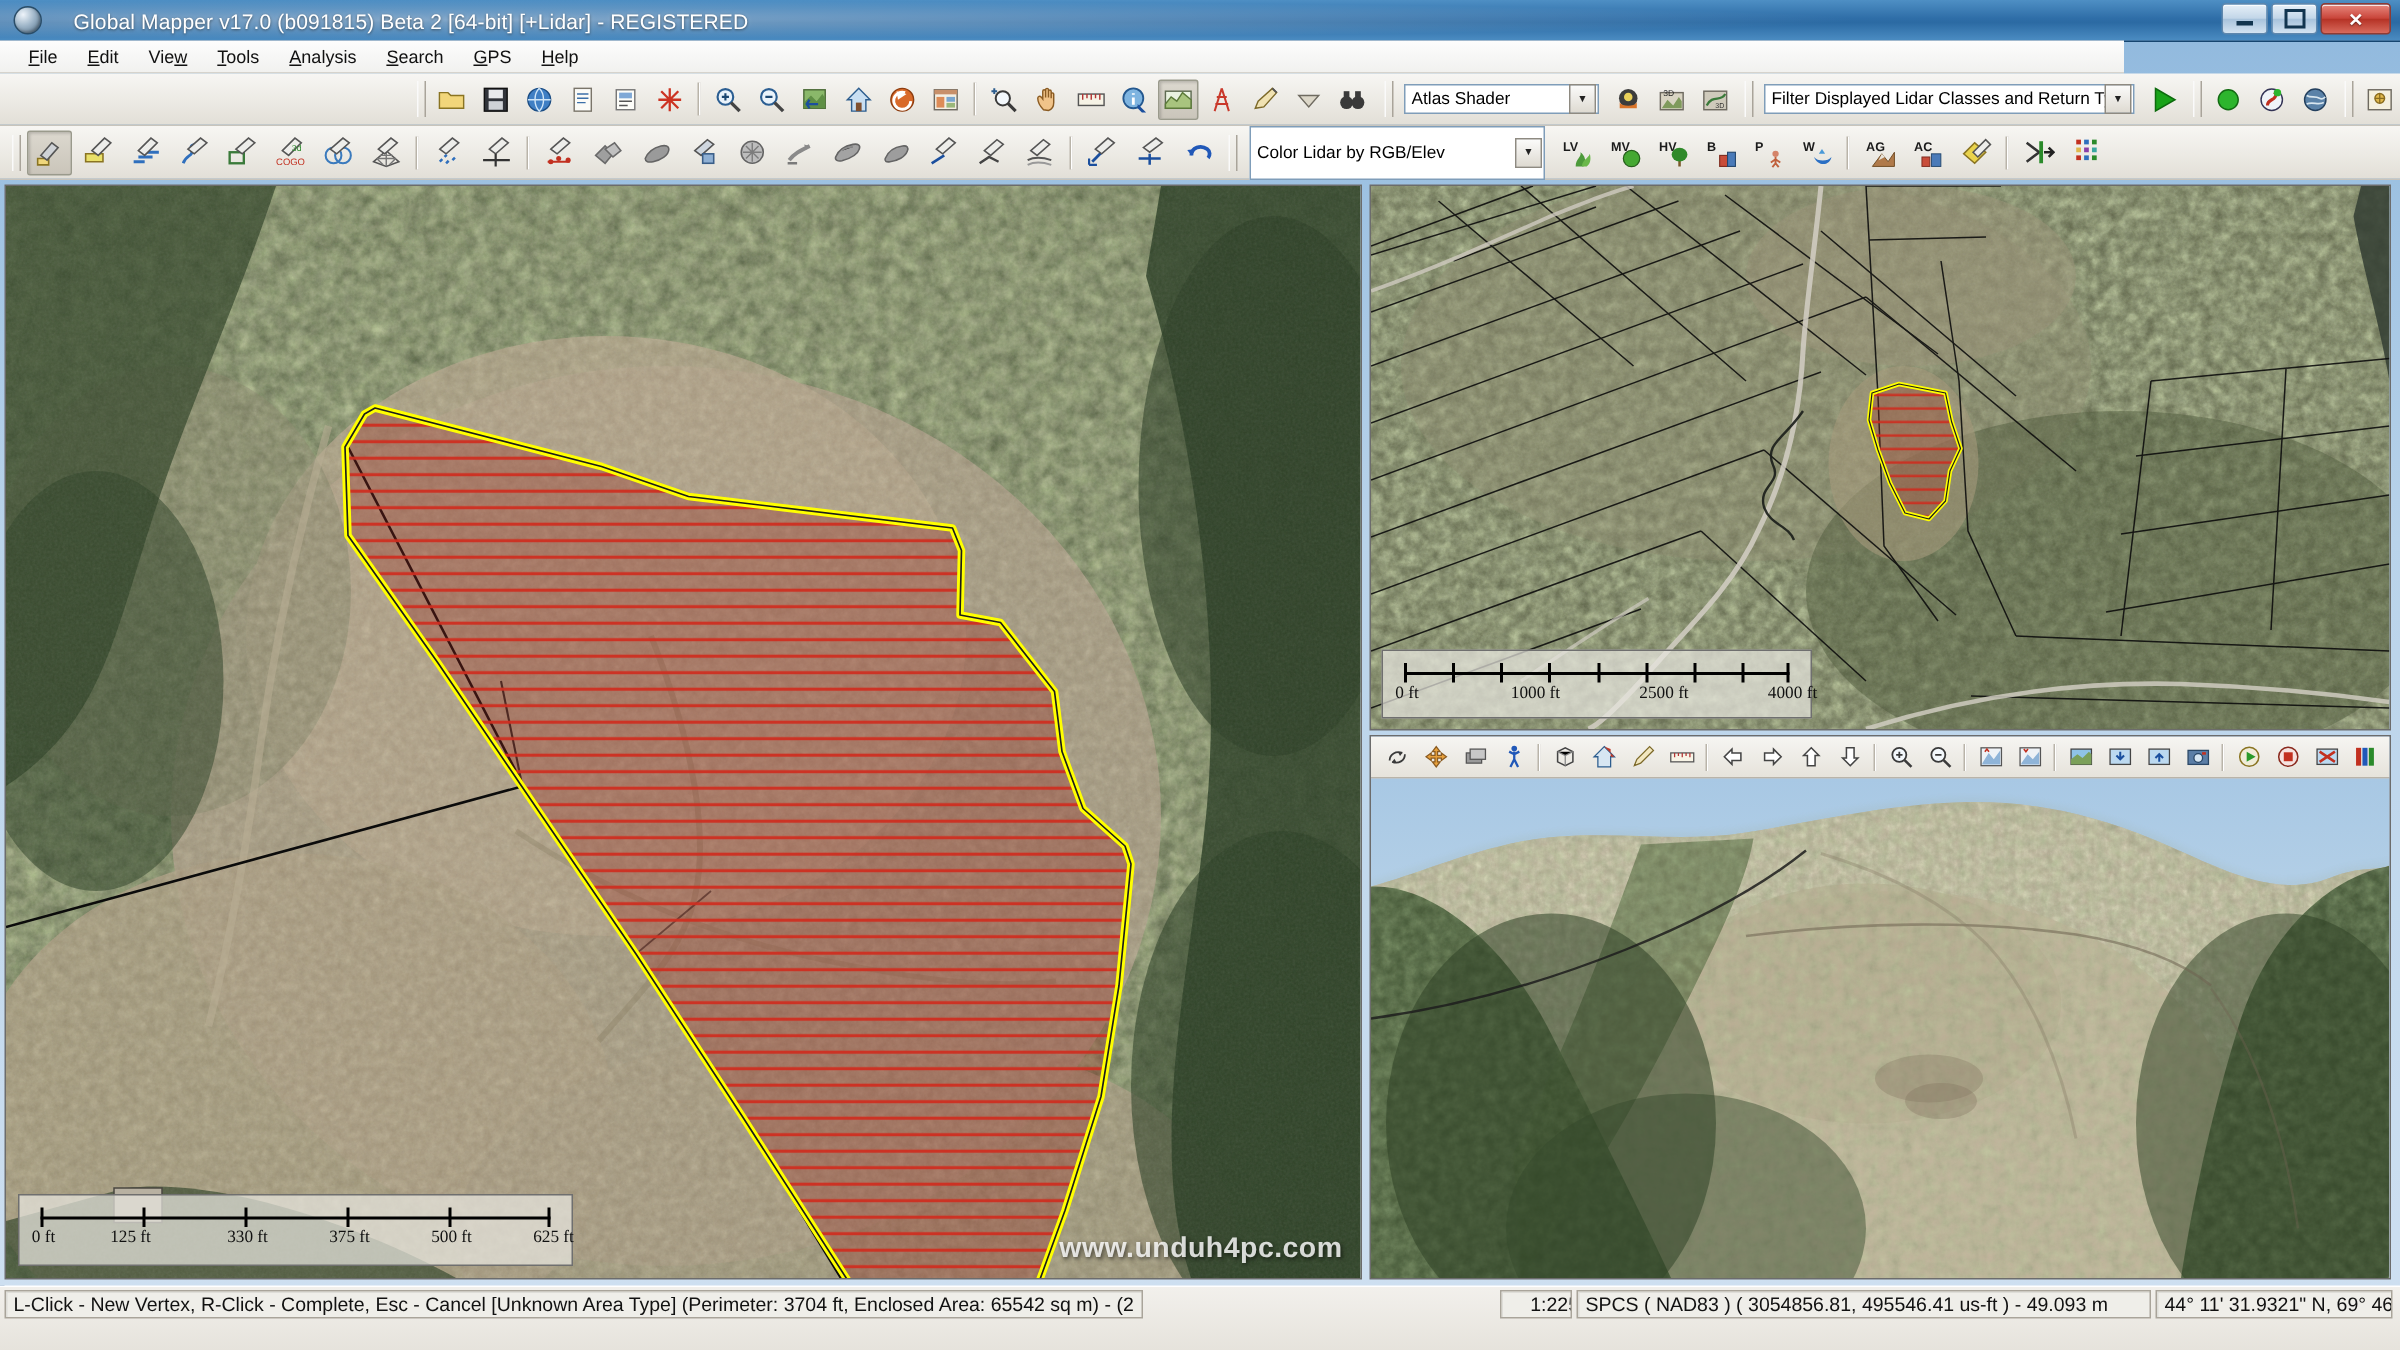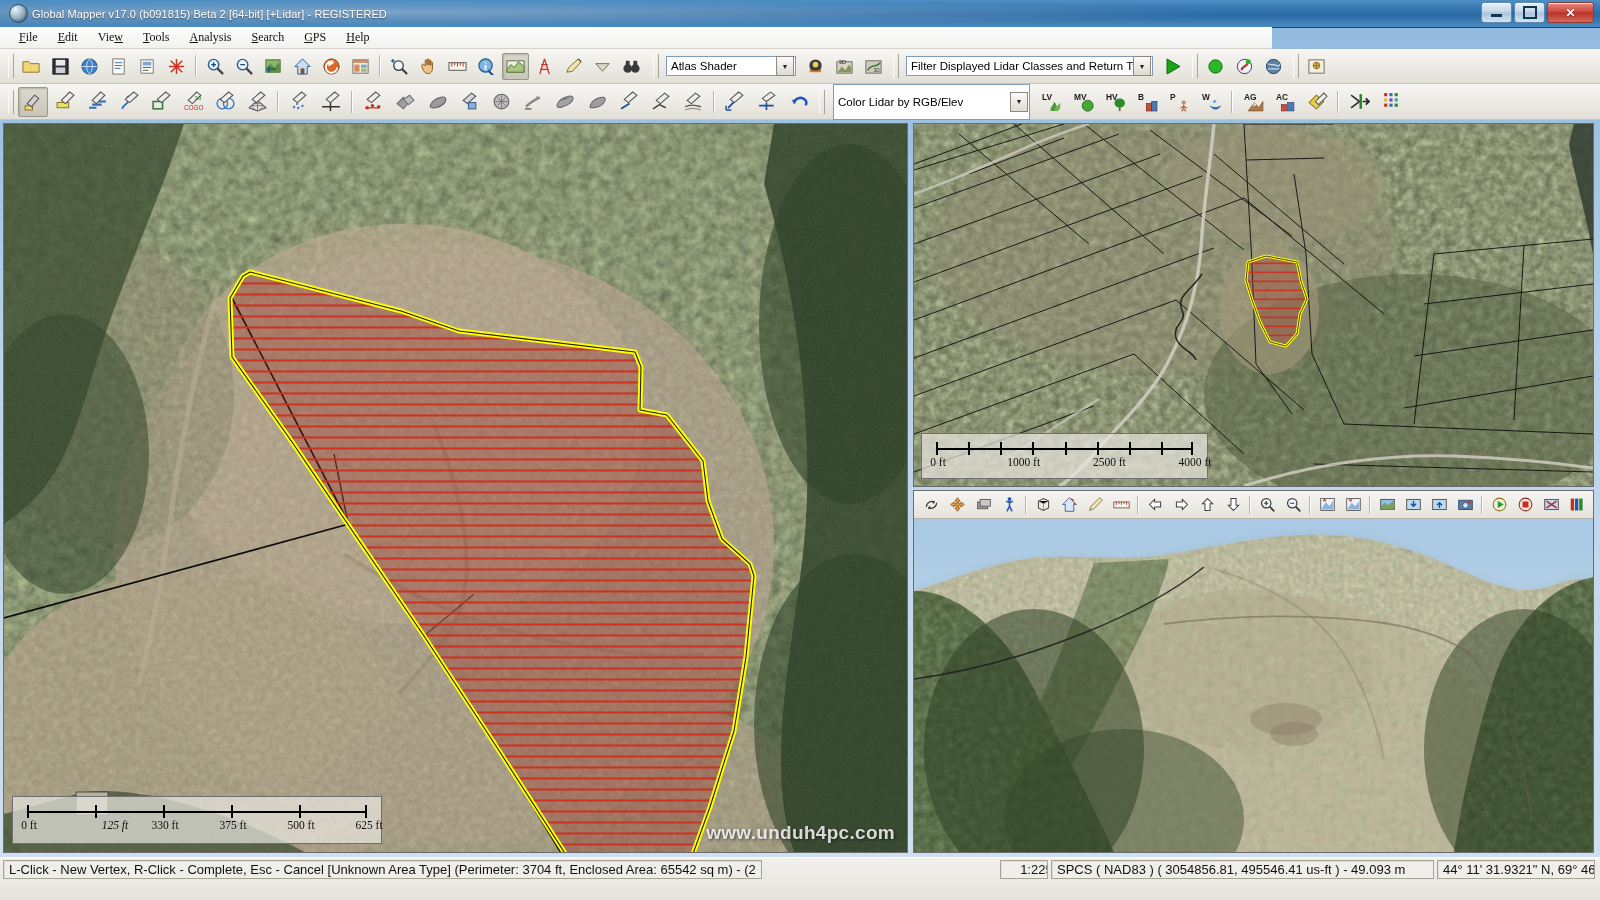--- a/index.html
+++ b/index.html
@@ -17,48 +17,48 @@
     background:linear-gradient(180deg,#4e8fc4 0%,#2f6ea8 45%,#2b6aa3 55%,#4b8cc2 100%);
     border-bottom:1px solid #16456f;
     display:flex;align-items:center;}
   .tb-glow{position:absolute;left:0;top:0;width:1250px;height:26px;
     background:radial-gradient(ellipse at 25% 50%, rgba(255,255,255,.40) 0%, rgba(255,255,255,0) 70%);
     pointer-events:none;}
   .tb-icon{width:17px;height:17px;margin-left:9px;border-radius:50%;
     background:radial-gradient(circle at 32% 28%,#eef4fa 0%,#9fb6c9 45%,#4c6b85 100%);
     border:1px solid #2a4d68;box-shadow:inset -1px -1px 2px rgba(0,0,0,.3);
     position:relative;z-index:2;flex:0 0 auto;}
-  .tb-title{margin-left:4px;font-size:11px;color:#fff;letter-spacing:.1px;
+  .tb-title{margin-left:21px;font-size:14px;color:#fff;letter-spacing:.1px;
     text-shadow:0 1px 2px rgba(0,0,0,.55), 0 0 4px rgba(255,255,255,.25);
     position:relative;z-index:2;white-space:nowrap;}
   .wbtns{position:absolute;right:6px;top:2px;display:flex;gap:2px;z-index:3;}
   .wbtn{width:29px;height:19px;border:1px solid #5e87ad;border-radius:3px;
     background:linear-gradient(180deg,#e7f0f8 0%,#c2d6e8 48%,#a8c3dc 52%,#d3e3f1 100%);
     display:flex;align-items:center;justify-content:center;cursor:pointer;
     box-shadow:inset 0 1px 0 rgba(255,255,255,.8);}
   .wbtn.close{width:45px;border-color:#8e3b34;
     background:linear-gradient(180deg,#e8897f 0%,#c9453a 48%,#b63326 52%,#d86a5c 100%);}
   .wbtn .g{font-size:11px;color:#123;font-weight:bold;line-height:1;}
   .wbtn.close .g{color:#fff;font-size:12px;text-shadow:0 1px 1px rgba(0,0,0,.5);}
   .minbar{width:11px;height:3px;background:#12354f;margin-top:6px;}
   .maxbox{width:10px;height:9px;border:2px solid #12354f;}
 
   
-  .menubar{position:absolute;left:0;top:27px;width:1272px;height:22px;
+  .menubar{position:absolute;left:0;top:27px;width:1416px;height:22px;
     background:linear-gradient(180deg,#fdfdfd 0%,#f1f1ef 100%);
     border-bottom:1px solid #d6d3cc;
-    display:flex;align-items:center;padding-left:9px;box-sizing:border-box;font-family:Liberation Serif, serif;}
+    display:flex;align-items:center;padding-left:9px;box-sizing:border-box;}
   .menu-item{font-size:12px;color:#111;padding:2px 10px;cursor:pointer;white-space:nowrap;}
   .menu-item u{text-decoration:underline;}
 
   
   .toolbar{position:absolute;left:0;width:1600px;
     background:linear-gradient(180deg,#f7f6f3 0%,#eceae4 55%,#e2dfd7 100%);
     border-bottom:1px solid #c8c4bb;display:flex;align-items:center;box-sizing:border-box;}
-  #tbar1{top:49px;height:35px;padding-left:7px;}
+  #tbar1{top:49px;height:35px;padding-left:7px;justify-content:flex-end;}
   #tbar2{top:84px;height:36px;padding-left:7px;}
 
   .grip{width:4px;height:24px;margin:0 4px 0 1px;flex:0 0 auto;
     border-left:1px solid #fafafa;border-right:1px solid #a9a49a;}
   .tgroup{display:flex;align-items:center;gap:2px;flex:0 0 auto;}
 
   .tbtn{width:25px;height:25px;border:1px solid transparent;border-radius:2px;
     display:flex;align-items:center;justify-content:center;cursor:pointer;
     flex:0 0 auto;position:relative;overflow:hidden;background:transparent;}
   .tbtn.on{border-color:#9a9a8c;background:linear-gradient(180deg,#dcd8cf,#cac5ba);
@@ -706,21 +706,21 @@
         <div class="sbline"></div>
       <div class="stick" style="left: 0%;"></div>
           <div class="stick" style="left: 20%;"></div>
           <div class="stick" style="left: 40%;"></div>
           <div class="stick" style="left: 60%;"></div>
           <div class="stick" style="left: 80%;"></div>
           <div class="stick" style="left: 100%; margin-left: -2px;"></div>
         </div>
       <div class="slabels" id="msl">
           <div class="slab" style="left: 14px;">0 ft</div>
-          <div class="slab" style="left: 100px; font-style: italic;">125 ft</div>
+          <div class="slab" style="left: 72px;">125 ft</div>
           <div class="slab" style="left: 150px;">330 ft</div>
           <div class="slab" style="left: 218px;">375 ft</div>
           <div class="slab" style="left: 286px;">500 ft</div>
           <div class="slab" style="left: 354px;">625 ft</div>
         </div>
     </div>
 
     <div class="wmark">www.unduh4pc.com</div>
   </div>
 

